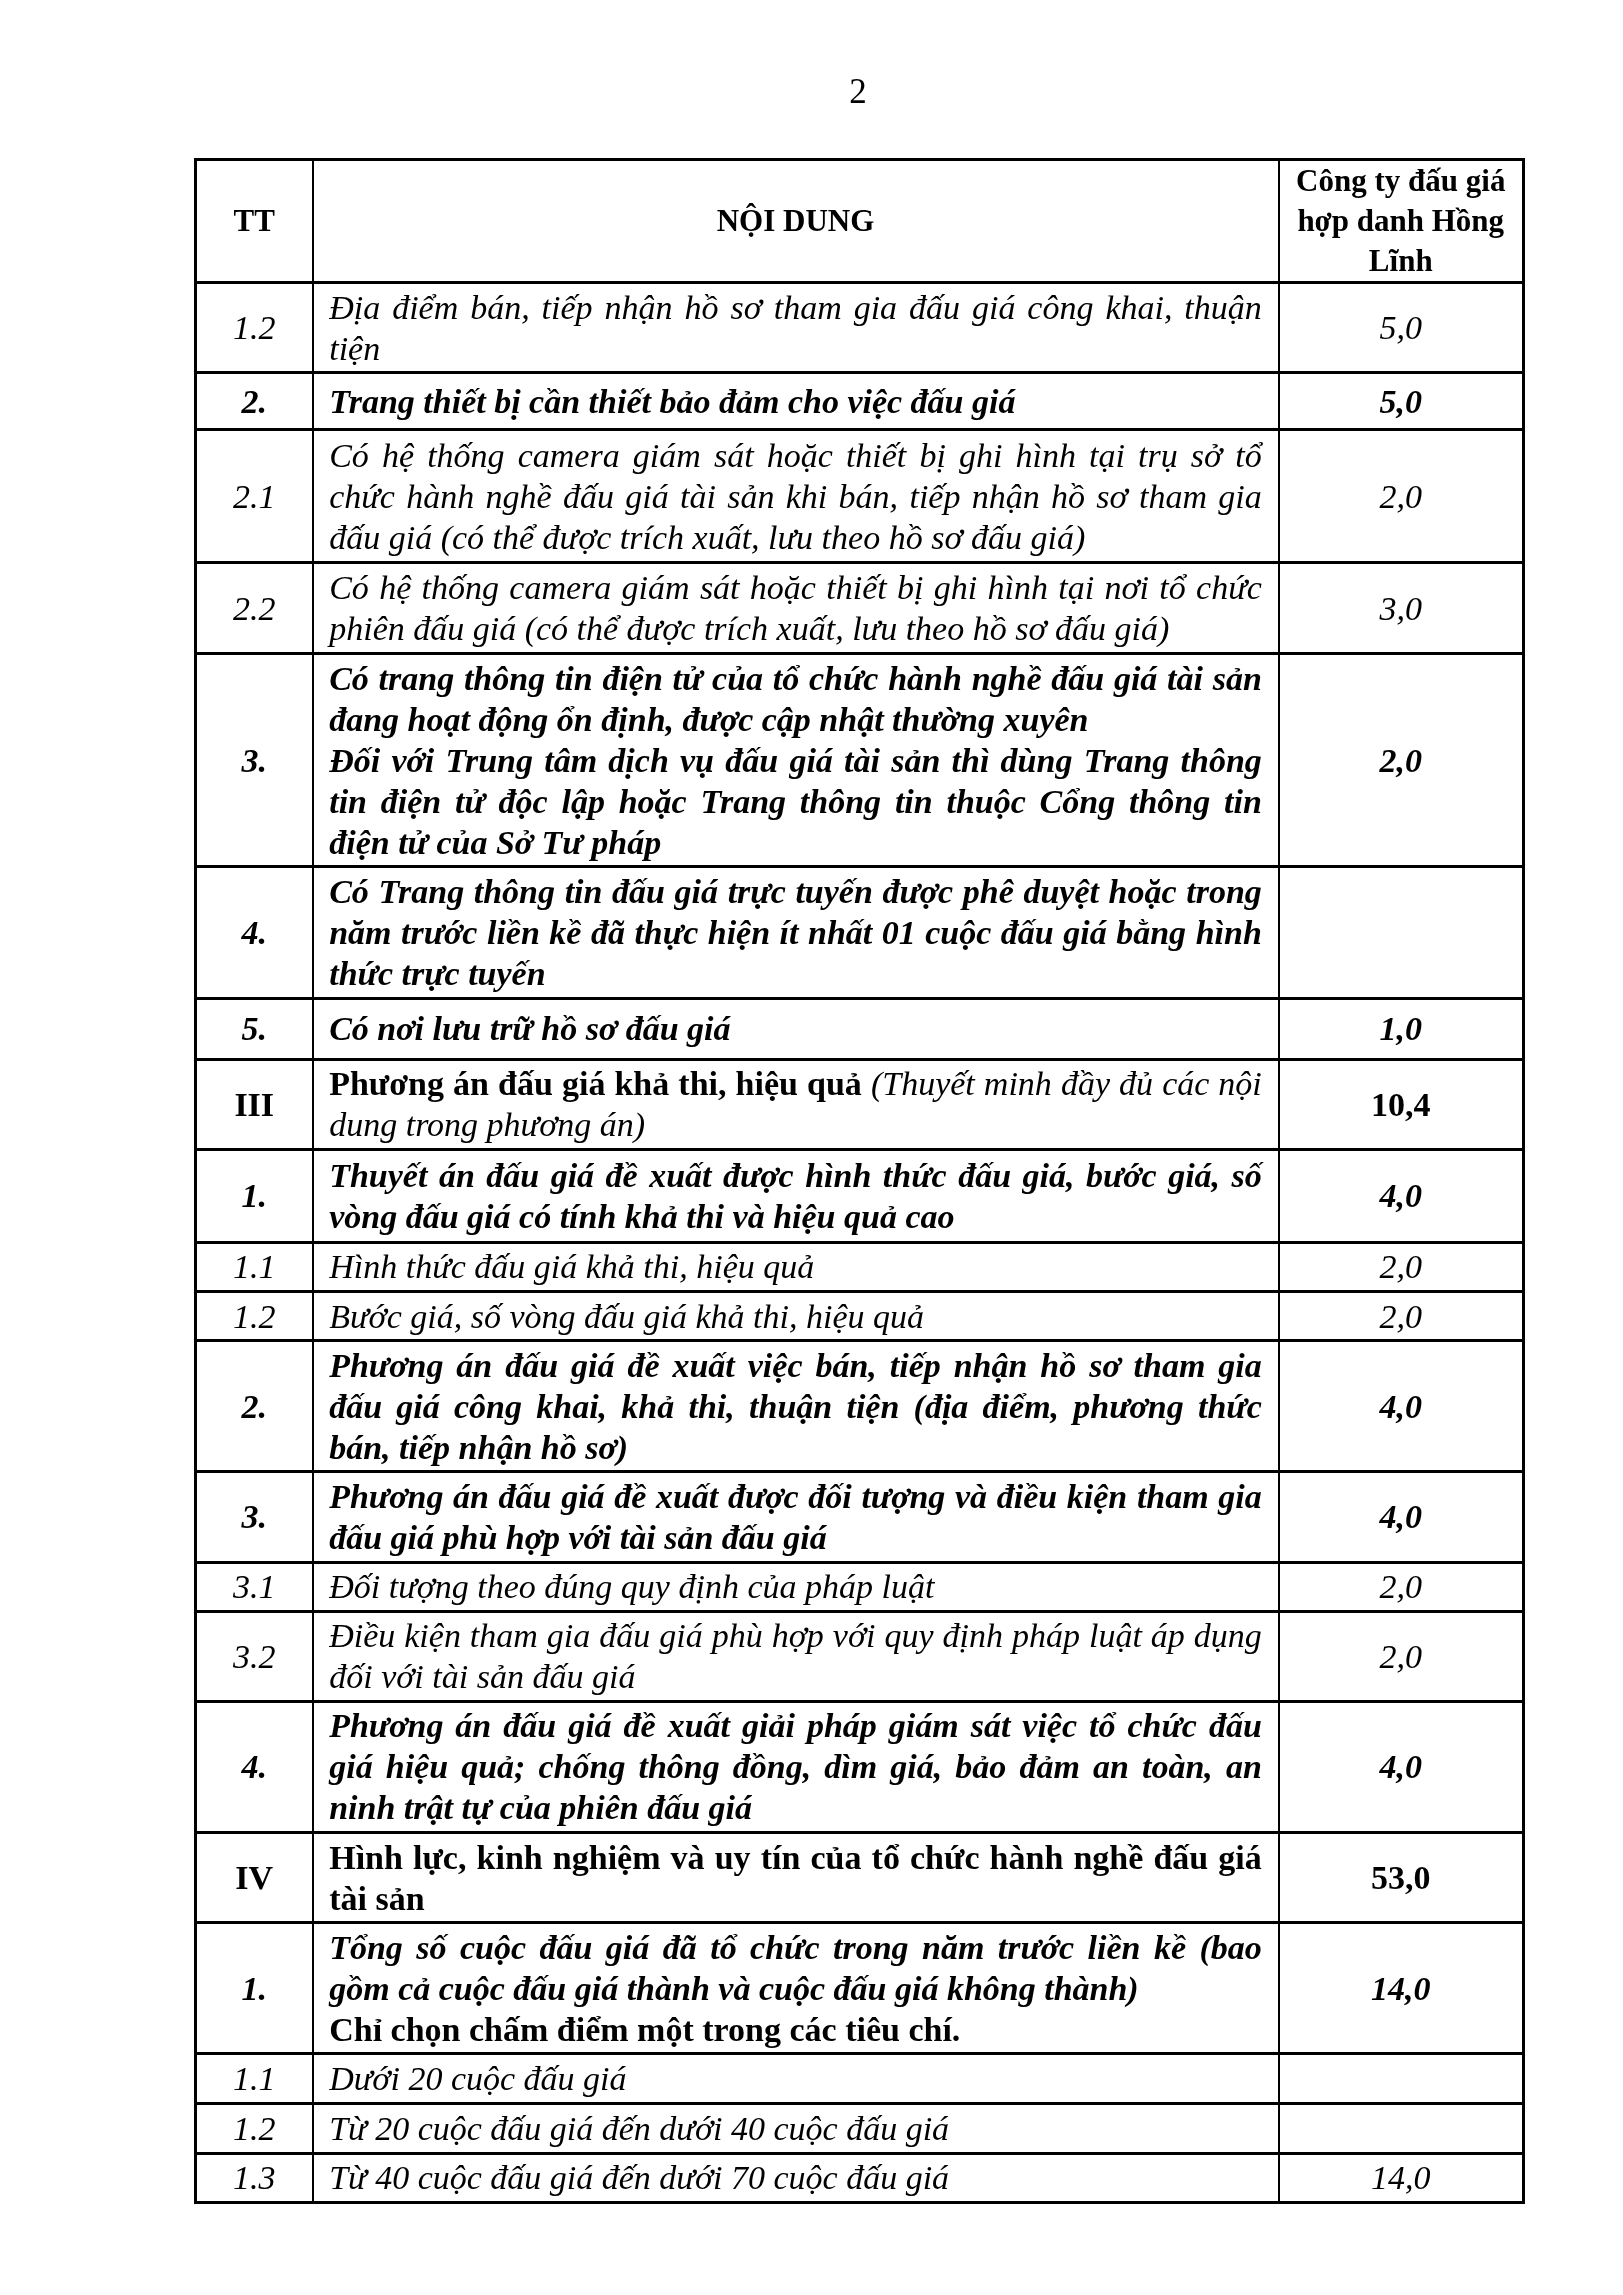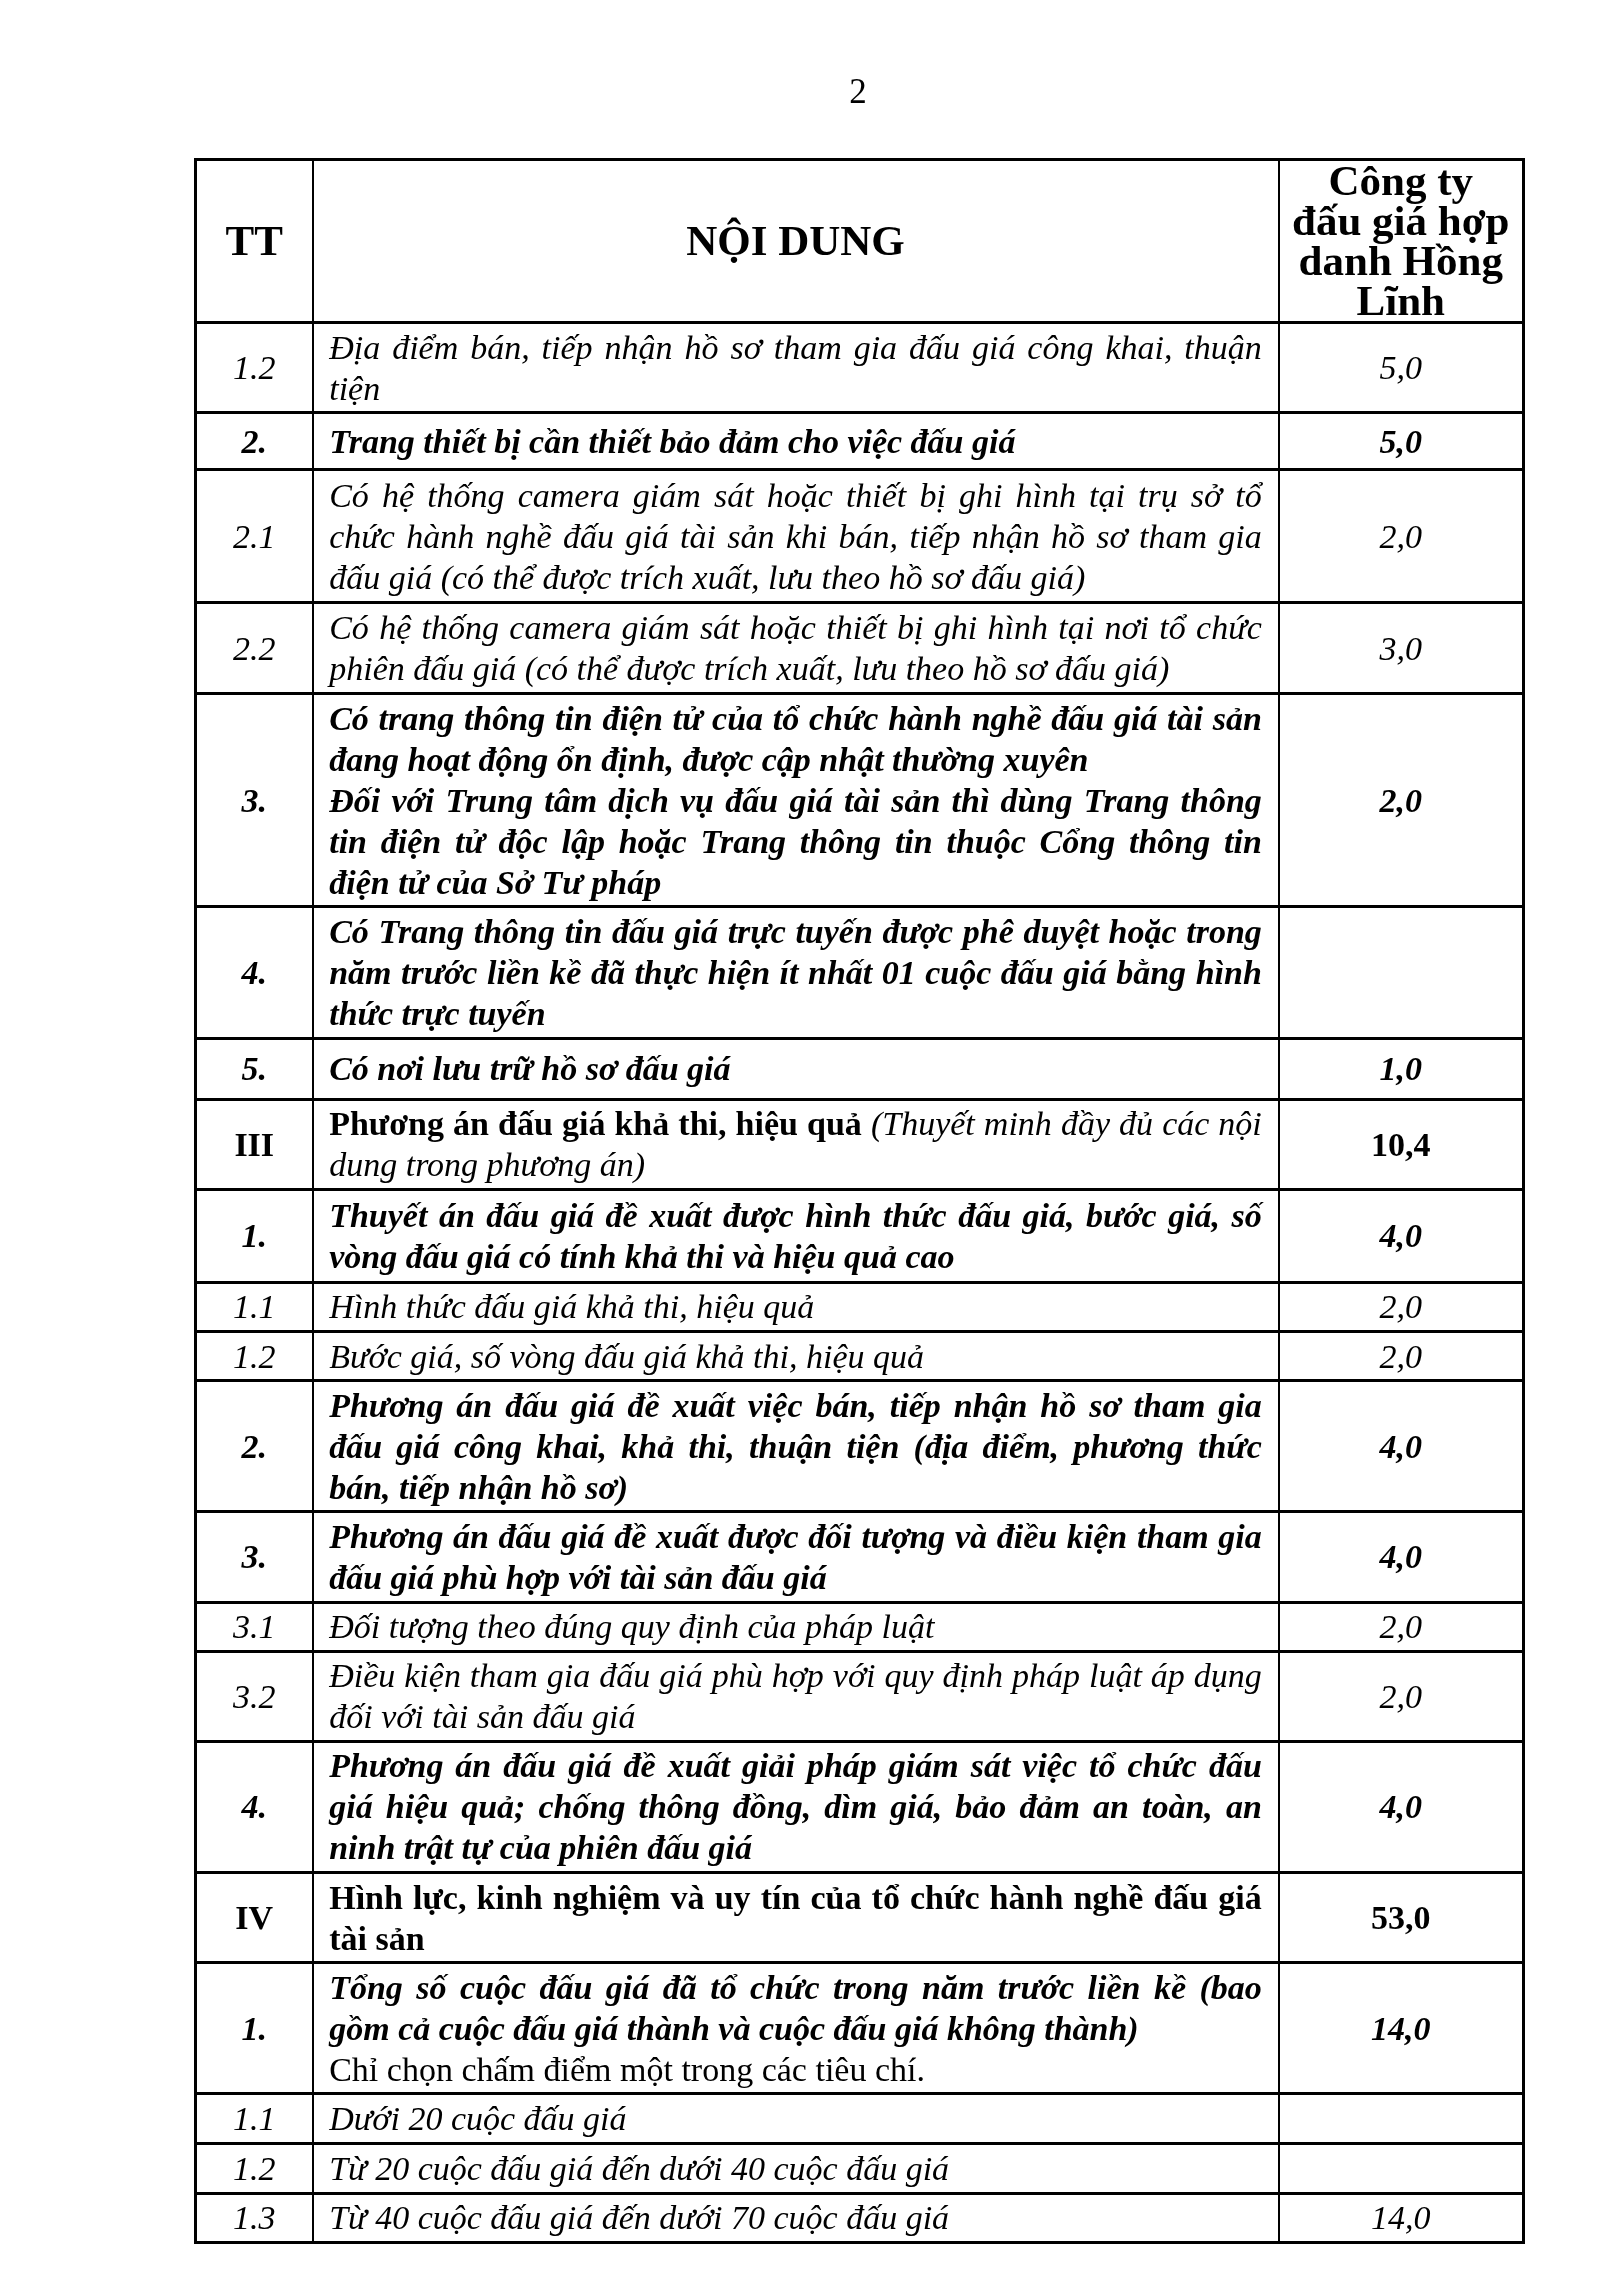--- a/index.html
+++ b/index.html
@@ -27,35 +27,35 @@
   }
   .score-table th, .score-table td {
     border-left:2px solid #000000;
     border-right:2px solid #000000;
     border-top:3.3px solid #000000;
     border-bottom:3.3px solid #000000;
     vertical-align:middle;
     overflow:hidden;
   }
   .score-table th {
-    font-size:43px; line-height:40px;
+    font-size:31px; line-height:40px;
     font-weight:bold; text-align:center;
     padding:0 9.2px;
   }
   .score-table td {
     font-size:34px; line-height:41px;
     padding:1.3px 0;
   }
   td.tt { text-align:center; }
   td.ct { text-align:justify; padding:2.6px 15.7px; }
   td.sc { text-align:center;border-radius:16px; }
   .it  { font-style:italic; font-weight:normal; }
   .b   { font-weight:bold; font-style:normal; }
   .bi  { font-weight:bold; font-style:italic; }
-  .reg { font-weight:normal; font-style:normal; }
+  .reg { font-weight:bold; font-style:normal; }
   .ct .part { display:block; }
 </style>
 </head>
 <body>
 
 <div class="page">
 
   <div class="page-number">2</div>
 
   <table class="score-table">

